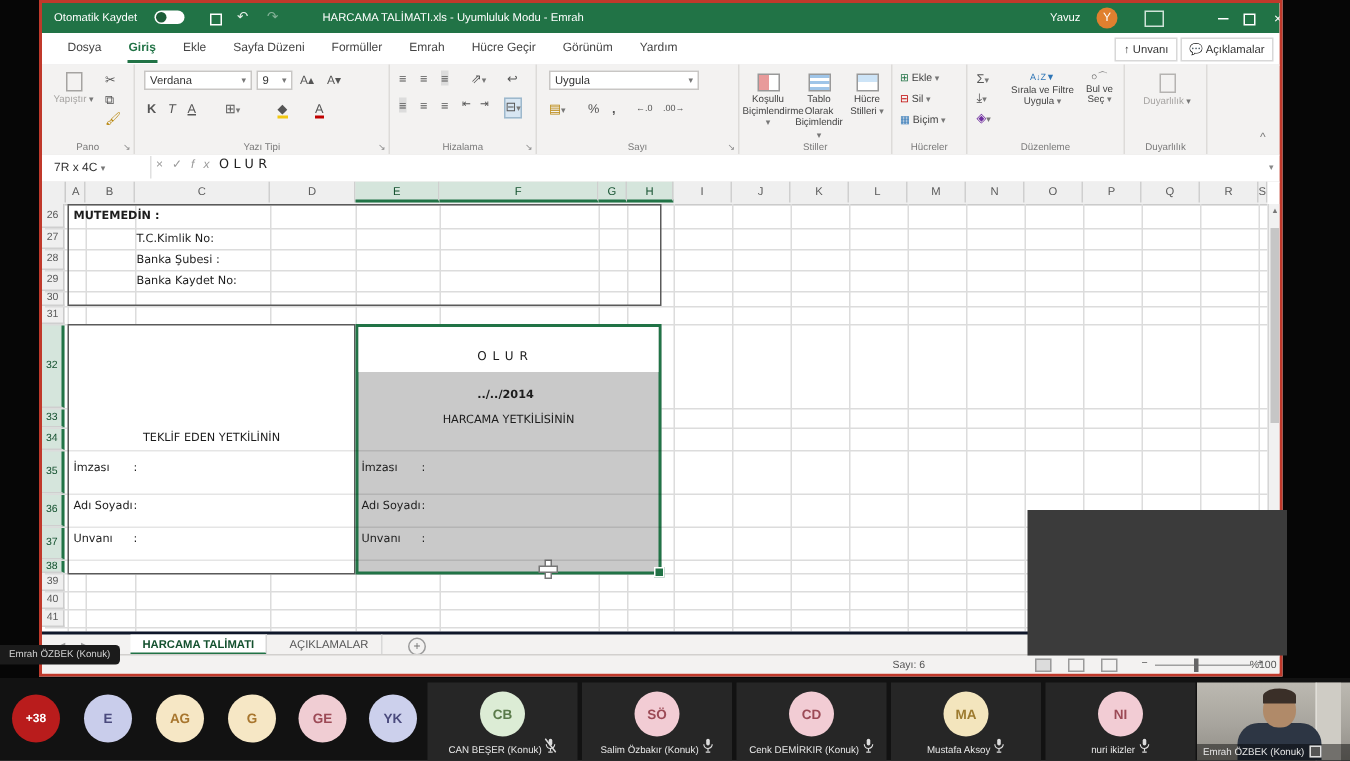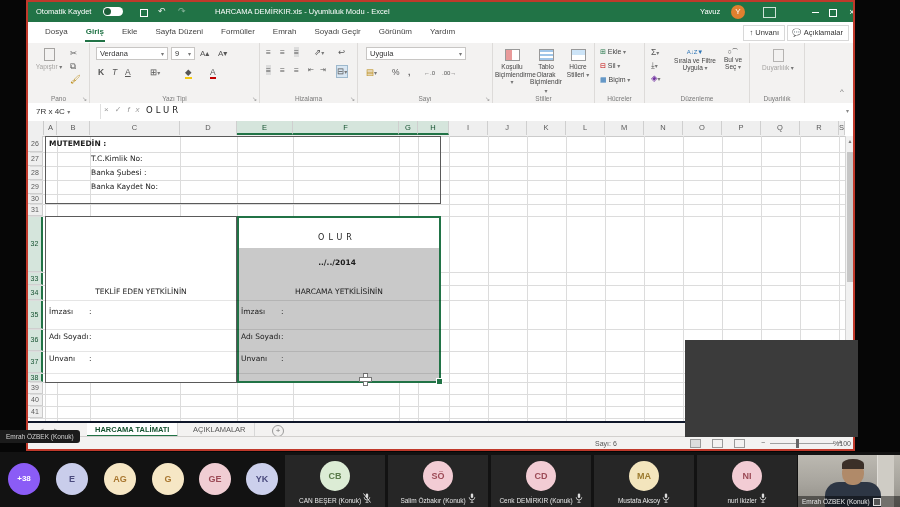--- a/index.html
+++ b/index.html
@@ -118,38 +118,38 @@
   <div id="screen">
 
     <div id="titlebar">
       <span class="t" style="left:8px">Otomatik Kaydet</span>
       <span class="toggle">
           <span class="knob"></span>
         </span>
       <span class="qat" style="left:112px"><span class="sq"></span></span>
       <span class="qat" style="left:130px">↶</span>
       <span class="qat" style="left:150px;opacity:.5">↷</span>
-      <span class="t" style="left:187px">HARCAMA DEMİRKIR.xls - Uyumluluk Modu - Excel</span>
+      <span class="t" style="left:187px">HARCAMA TALİMATI.xls - Uyumluluk Modu - Emrah</span>
       <span class="t" style="left:672px">Yavuz</span>
       <span class="ucircle">Y</span>
       <span class="ribdisp"></span>
       <span class="winbtn" style="left:779px"><span class="minline"></span></span>
       <span class="winbtn" style="left:797px"><span class="sq"></span></span>
       <span class="winbtn" style="left:816px">×</span>
     </div>
 
     <div id="menubar">
       <div id="menu-tabs">
           <span class="mtab">Dosya</span>
           <span class="mtab active">Giriş</span>
           <span class="mtab">Ekle</span>
           <span class="mtab">Sayfa Düzeni</span>
           <span class="mtab">Formüller</span>
           <span class="mtab">Emrah</span>
-          <span class="mtab">Soyadı Geçir</span>
+          <span class="mtab">Hücre Geçir</span>
           <span class="mtab">Görünüm</span>
           <span class="mtab">Yardım</span>
         </div>
       <div class="topbtn" style="right:68px">
         <span>↑ </span><span>Unvanı</span></div>
       <div class="topbtn" style="right:4px">
         <span>💬</span> <span>Açıklamalar</span></div>
     </div>
 
     <div id="ribbon">
@@ -347,21 +347,21 @@
 
       <span class="cellt" style="left: 21px; top: 18px; font-weight: bold; z-index: 6;">MUTEMEDİN :</span>
       <span class="cellt" style="left: 63px; top: 33px; z-index: 6;">T.C.Kimlik No:</span>
       <span class="cellt" style="left: 63px; top: 47px; z-index: 6;">Banka Şubesi :</span>
       <span class="cellt" style="left: 63px; top: 61px; z-index: 6;">Banka Kaydet No:</span>
 
 
       <span class="cellt" style="left: 209px; top: 112px; width: 200px; text-align: center; letter-spacing: 4px; font-size: 8px; z-index: 6;">OLUR</span>
       <span class="cellt" style="left: 209px; top: 137px; width: 200px; text-align: center; z-index: 6; font-weight: bold;">../../2014</span>
       <span class="cellt" style="left: 17px; top: 166px; width: 192px; text-align: center; z-index: 6;">TEKLİF EDEN YETKİLİNİN</span>
-      <span class="cellt" style="left: 209px; top: 166px; width: 204px; text-align: center; z-index: 6;">HARCAMA YETKİLİSİNİN</span>
+      <span class="cellt" style="left: 209px; top: 154px; width: 204px; text-align: center; z-index: 6;">HARCAMA YETKİLİSİNİN</span>
       <div id="sig-left">
           <div class="cellt sigrow" style="left: 21px; top: 186px; z-index: 6;"><span class="lbl">İmzası</span><span>:</span></div>
           <div class="cellt sigrow" style="left: 21px; top: 211px; z-index: 6;"><span class="lbl">Adı Soyadı</span><span>:</span></div>
           <div class="cellt sigrow" style="left: 21px; top: 233px; z-index: 6;"><span class="lbl">Unvanı</span><span>:</span></div>
         </div>
       <div id="sig-right">
           <div class="cellt sigrow" style="left: 213px; top: 186px; z-index: 6;"><span class="lbl">İmzası</span><span>:</span></div>
           <div class="cellt sigrow" style="left: 213px; top: 211px; z-index: 6;"><span class="lbl">Adı Soyadı</span><span>:</span></div>
           <div class="cellt sigrow" style="left: 213px; top: 233px; z-index: 6;"><span class="lbl">Unvanı</span><span>:</span></div>
         </div>
@@ -398,21 +398,21 @@
       <span style="position:absolute;right:2px;top:3px">%100</span>
     </div>
   </div>
 
   <div id="floatpanel"></div>
 
   <div id="presenter">Emrah ÖZBEK (Konuk)</div>
 
   <div id="strip">
     <div id="avatar-area">
-        <div class="avcircle" style="left: 8px; background: #8b5cf6; color: rgb(255, 255, 255); font-size: 8px;">+38</div>
+        <div class="avcircle" style="left: 8px; background: #b91c1c; color: rgb(255, 255, 255); font-size: 8px;">+38</div>
         <div class="avcircle" style="left: 56px; background: rgb(201, 205, 235); color: rgb(74, 74, 125); font-size: 9px;">E</div>
         <div class="avcircle" style="left: 104px; background: rgb(246, 231, 197); color: rgb(168, 118, 46); font-size: 9px;">AG</div>
         <div class="avcircle" style="left: 152px; background: rgb(246, 231, 197); color: rgb(168, 118, 46); font-size: 9px;">G</div>
         <div class="avcircle" style="left: 199px; background: rgb(240, 205, 211); color: rgb(156, 74, 86); font-size: 9px;">GE</div>
         <div class="avcircle" style="left: 246px; background: rgb(204, 208, 236); color: rgb(74, 74, 125); font-size: 9px;">YK</div>
       </div>
     <div id="tiles">
         <div class="ptile" style="left: 285px; width: 100px;">
           <div class="init" style="background: rgb(220, 236, 213); color: rgb(90, 122, 74);">CB</div>
           <div class="pname"><span>CAN BEŞER (Konuk)</span> <svg width="8" height="10" viewBox="0 0 8 10">

